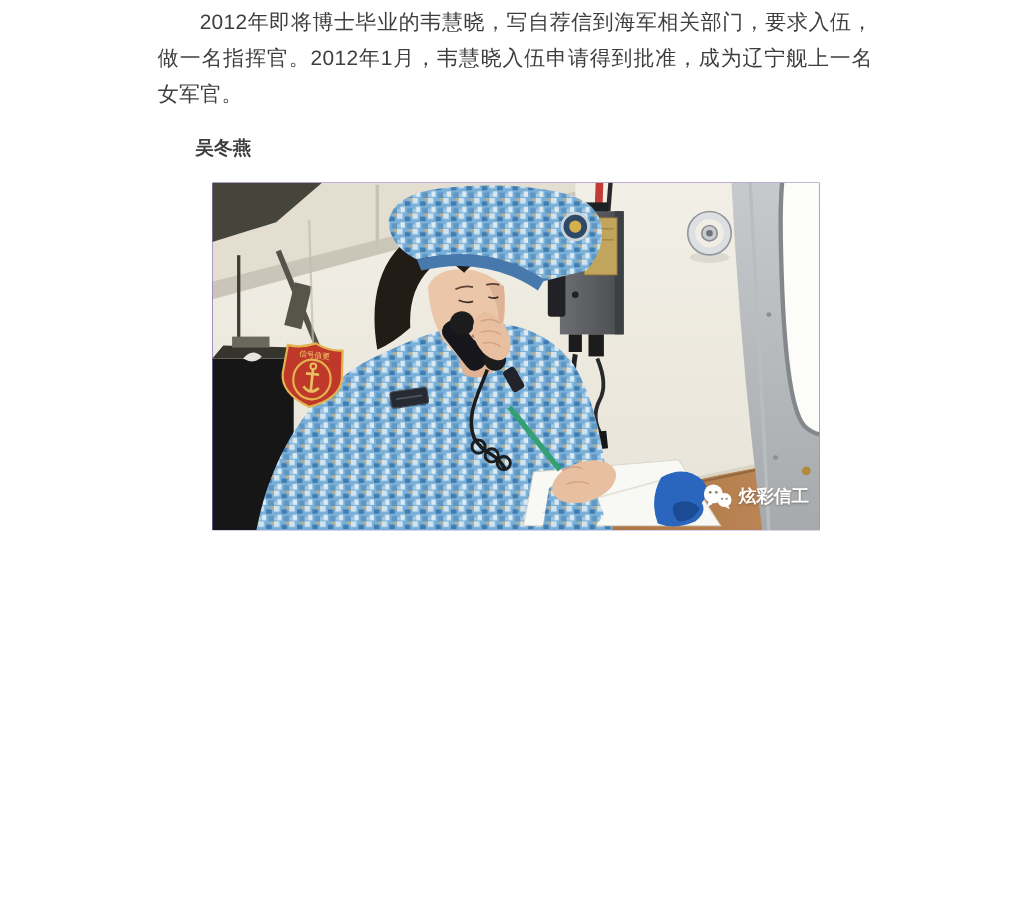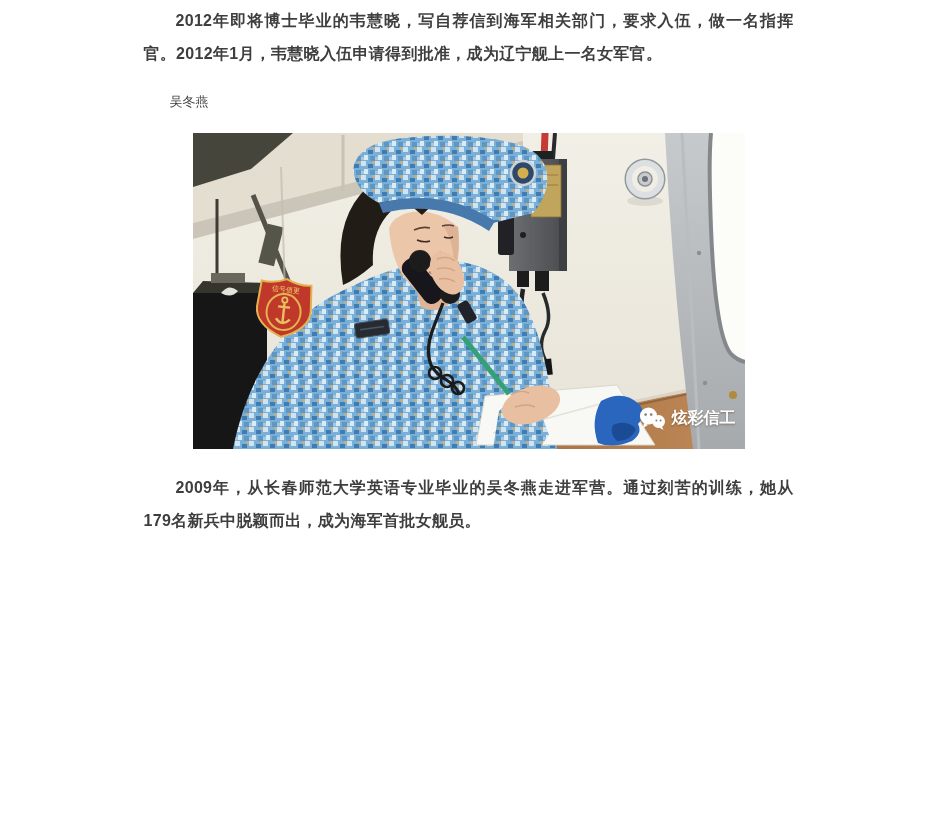--- a/index.html
+++ b/index.html
@@ -11,32 +11,31 @@
     font-family: "Liberation Sans", "DejaVu Sans", sans-serif;
     color: #3e3e3e;
     width: 937px;
   }
   main {
     width: 650px;
     margin: 0 auto;
     padding-top: 4px;
   }
   p {
-    font-size: 16px;
+    font-size: 19px;
     line-height: 33px;
     margin: 0 0 15px 0;
     text-indent: 2em;
     text-align: justify;
     letter-spacing: 0.3px;
-    font-weight: bold;
   }
   h2 {
-    font-size: 13px;
+    font-size: 17px;
     line-height: 33px;
-    font-weight: 400;
+    font-weight: 700;
     margin: 0 0 15px 0;
     text-indent: 2em;
   }
   figure {
     position: relative;
     width: 552px;
     height: 316px;
     margin: 8px auto 22px auto;
     overflow: hidden;
     background: #4c1d95;
@@ -261,15 +260,14 @@
         <circle cx="12.2" cy="7.6" r="1.3" fill="#8a8175"></circle>
         <circle cx="19.6" cy="14.5" r="6.4" fill="#ffffff"></circle>
         <path d="M23,19.5 L24.5,23 L20.5,20.8 Z" fill="#ffffff"></path>
         <circle cx="17.4" cy="13.4" r="1" fill="#8a8175"></circle>
         <circle cx="21.6" cy="13.4" r="1" fill="#8a8175"></circle>
       </svg>
       <span>炫彩信工</span>
     </div>
   </figure>
 
-  <p>2009年，从长春师范大学英语专业毕业的吴冬燕走进军营。通过刻苦的训练，她从179名新兵中脱颖而出，成为海军首批女舰员。</p>
 
 </main>
 
 </body></html>

